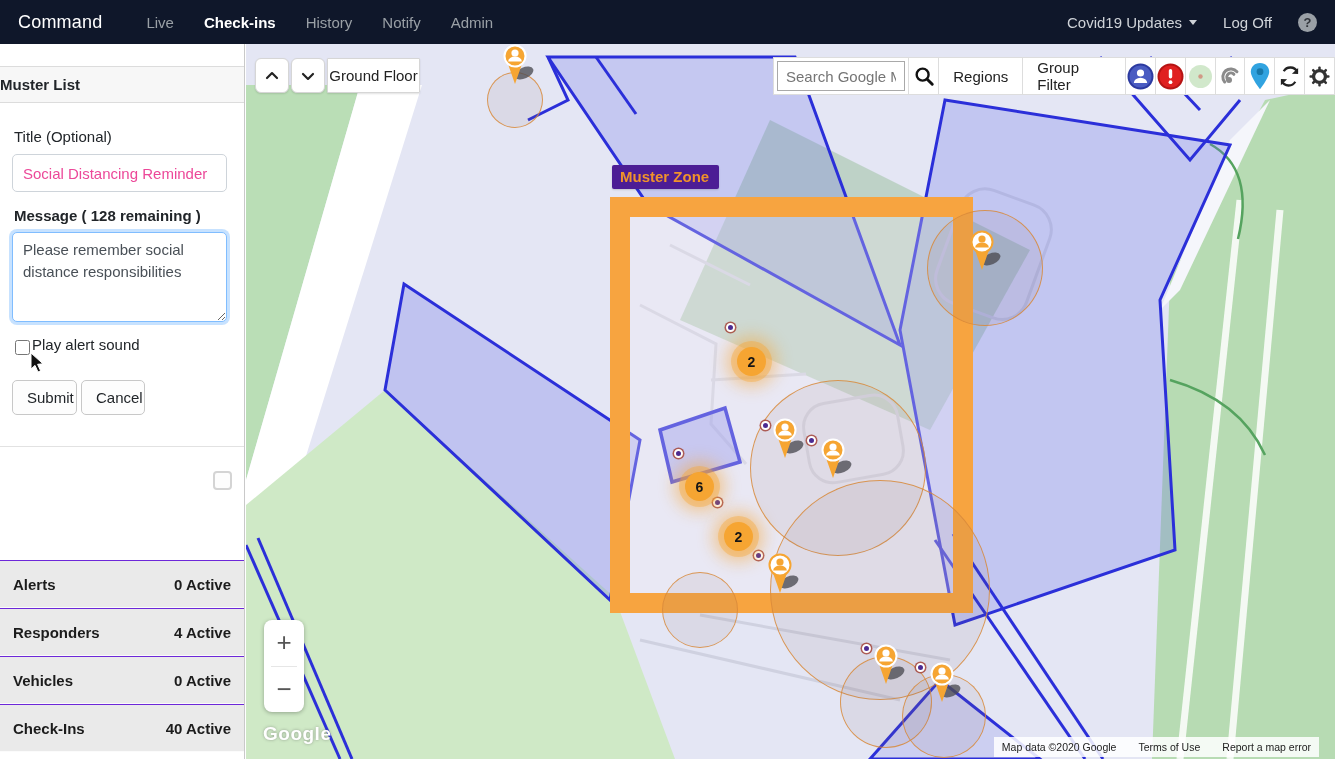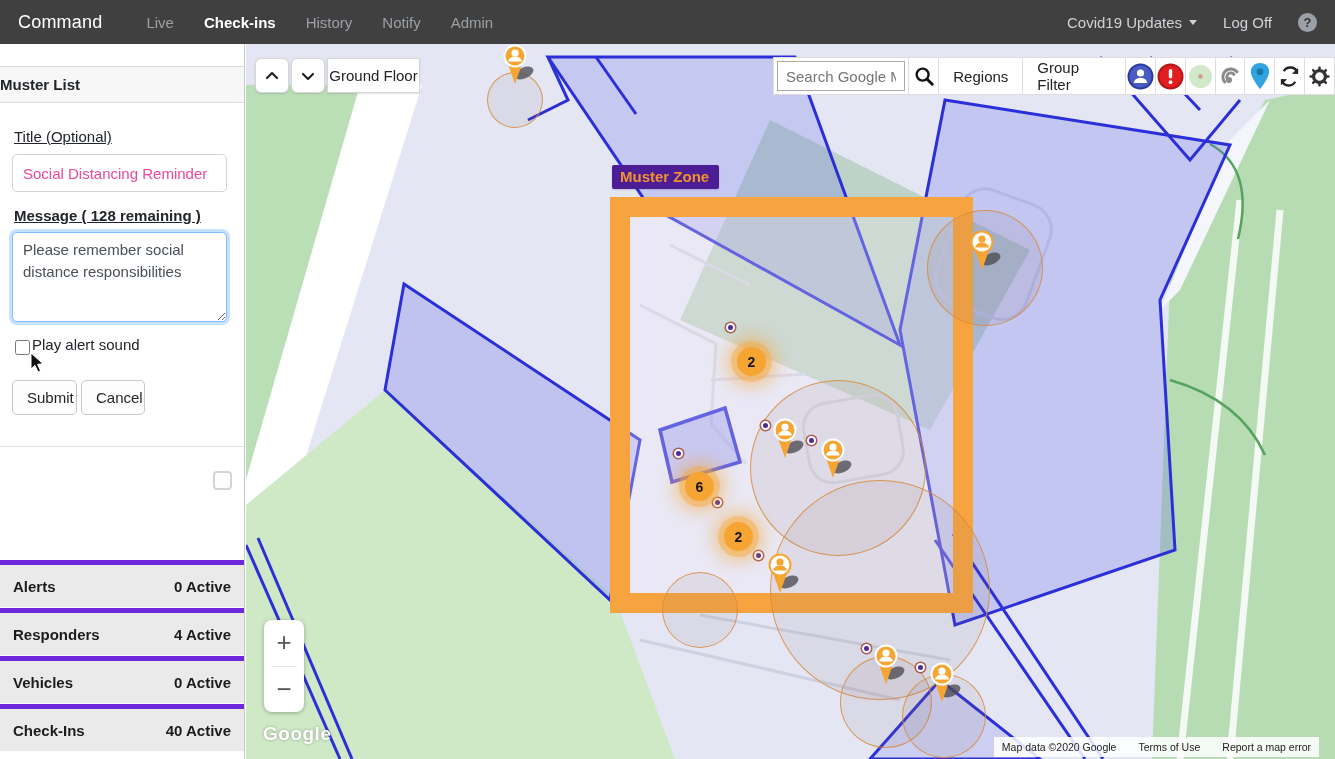--- a/index.html
+++ b/index.html
@@ -1,44 +1,44 @@
 <!DOCTYPE html>
 <html><head>
 <meta charset="utf-8">
 <style>
   html,body{margin:0;padding:0;background:#111;}
   *{box-sizing:border-box;font-family:"Liberation Sans",sans-serif;}
   #app{position:relative;width:1335px;height:759px;background:#fff;overflow:hidden;}
 
   
-  #navbar{position:absolute;left:0;top:0;width:1335px;height:44px;background:#404040;display:flex;align-items:center;}
+  #navbar{position:absolute;left:0;top:0;width:1335px;height:44px;background:#0f172a;display:flex;align-items:center;}
   .brand{color:#fff;font-size:18px;margin-left:18px;margin-right:44px;letter-spacing:.2px;}
   .nav-item{color:#9aa0a6;font-size:15px;margin-right:30px;cursor:pointer;text-decoration:none;}
   .nav-item.active{color:#fff;font-weight:bold;}
   #nav-right{margin-left:auto;display:flex;align-items:center;gap:26px;margin-right:18px;}
   .nav-right-link{color:#cfd3d8;font-size:15px;cursor:pointer;display:flex;align-items:center;gap:7px;}
   .caret-down{width:0;height:0;border-left:4.5px solid transparent;border-right:4.5px solid transparent;border-top:5px solid #cfd3d8;display:inline-block;}
   .help-circle{width:19px;height:19px;border-radius:50%;background:#9aa0a6;color:#30343a;font-weight:bold;font-size:13px;display:flex;align-items:center;justify-content:center;}
 
   
   #sidebar{position:absolute;left:0;top:44px;width:245px;height:715px;background:#fff;border-right:1px solid #c9c9c9;}
   #sidebar-header{position:absolute;left:0;top:22px;width:100%;height:37px;background:#f7f7f7;border-top:1px solid #dcdcdc;border-bottom:1px solid #dcdcdc;line-height:35px;padding-left:0;font-size:15px;font-weight:bold;color:#212529;}
-  .field-label{position:absolute;left:14px;font-size:15px;color:#212529;text-decoration:underline;}
+  .field-label{position:absolute;left:14px;font-size:15px;color:#212529;}
   .field-label.bold{font-weight:bold;}
   #title-input{position:absolute;left:12px;top:110px;width:215px;height:38px;border:1px solid #ced4da;border-radius:5px;padding:0 10px;font-size:15px;color:#ec4899;background:#fff;}
   #message-textarea{position:absolute;left:12px;top:188px;width:215px;height:90px;border:1px solid #80bdff;border-radius:5px;box-shadow:0 0 0 3px rgba(0,123,255,.22);padding:6px 10px;font-size:15px;color:#495057;line-height:1.45;resize:vertical;outline:none;}
   #play-alert-checkbox{position:absolute;left:11px;top:293px;width:15px;height:15px;}
   #play-alert-label{position:absolute;left:32px;top:292px;font-size:15px;color:#212529;}
   .btn{position:absolute;top:336px;height:35px;background:#fdfdfd;border:1px solid #c8c8c8;border-radius:5px;font-size:15px;color:#212529;cursor:pointer;padding:0 14px;}
   #submit-btn{left:12px;width:65px;}
   #cancel-btn{left:81px;width:64px;}
   #sidebar-divider{position:absolute;left:0;top:402px;width:100%;border-top:1px solid #e2e2e2;}
   #mini-checkbox{position:absolute;left:213px;top:427px;width:19px;height:19px;border:2px solid #d4d4d4;border-radius:4px;background:#fdfdfd;}
   #stats{position:absolute;left:0;top:516px;width:100%;}
-  .stat-row{height:48px;background:#eaeaea;border-top:5px solid #6d28d9;border-bottom:1px solid #fbfbfb;display:flex;align-items:center;justify-content:space-between;padding:0 13px;cursor:pointer;}
+  .stat-row{height:48px;background:#eaeaea;border-top:1px solid #6d28d9;border-bottom:1px solid #fbfbfb;display:flex;align-items:center;justify-content:space-between;padding:0 13px;cursor:pointer;}
   .stat-row span{font-size:15px;font-weight:bold;color:#1c1c1c;}
   #cursor-arrow{position:absolute;left:30px;top:308px;pointer-events:none;}
 
   
   #map{position:absolute;left:246px;top:44px;width:1089px;height:715px;overflow:hidden;background:#e4e6f4;}
   #map-svg{position:absolute;left:0;top:0;}
 
   
   #muster-zone{position:absolute;left:364px;top:153px;width:363px;height:416px;border:20px solid #f7a440;background:rgba(248,238,244,.28);pointer-events:none;}
   #zone-label{position:absolute;left:366px;top:121px;background:#4c1d95;border-radius:2px;padding:3px 10px 4px 8px;font-size:15px;font-weight:bold;color:#f0922b;box-shadow:0 1px 2px rgba(0,0,0,.15);}

